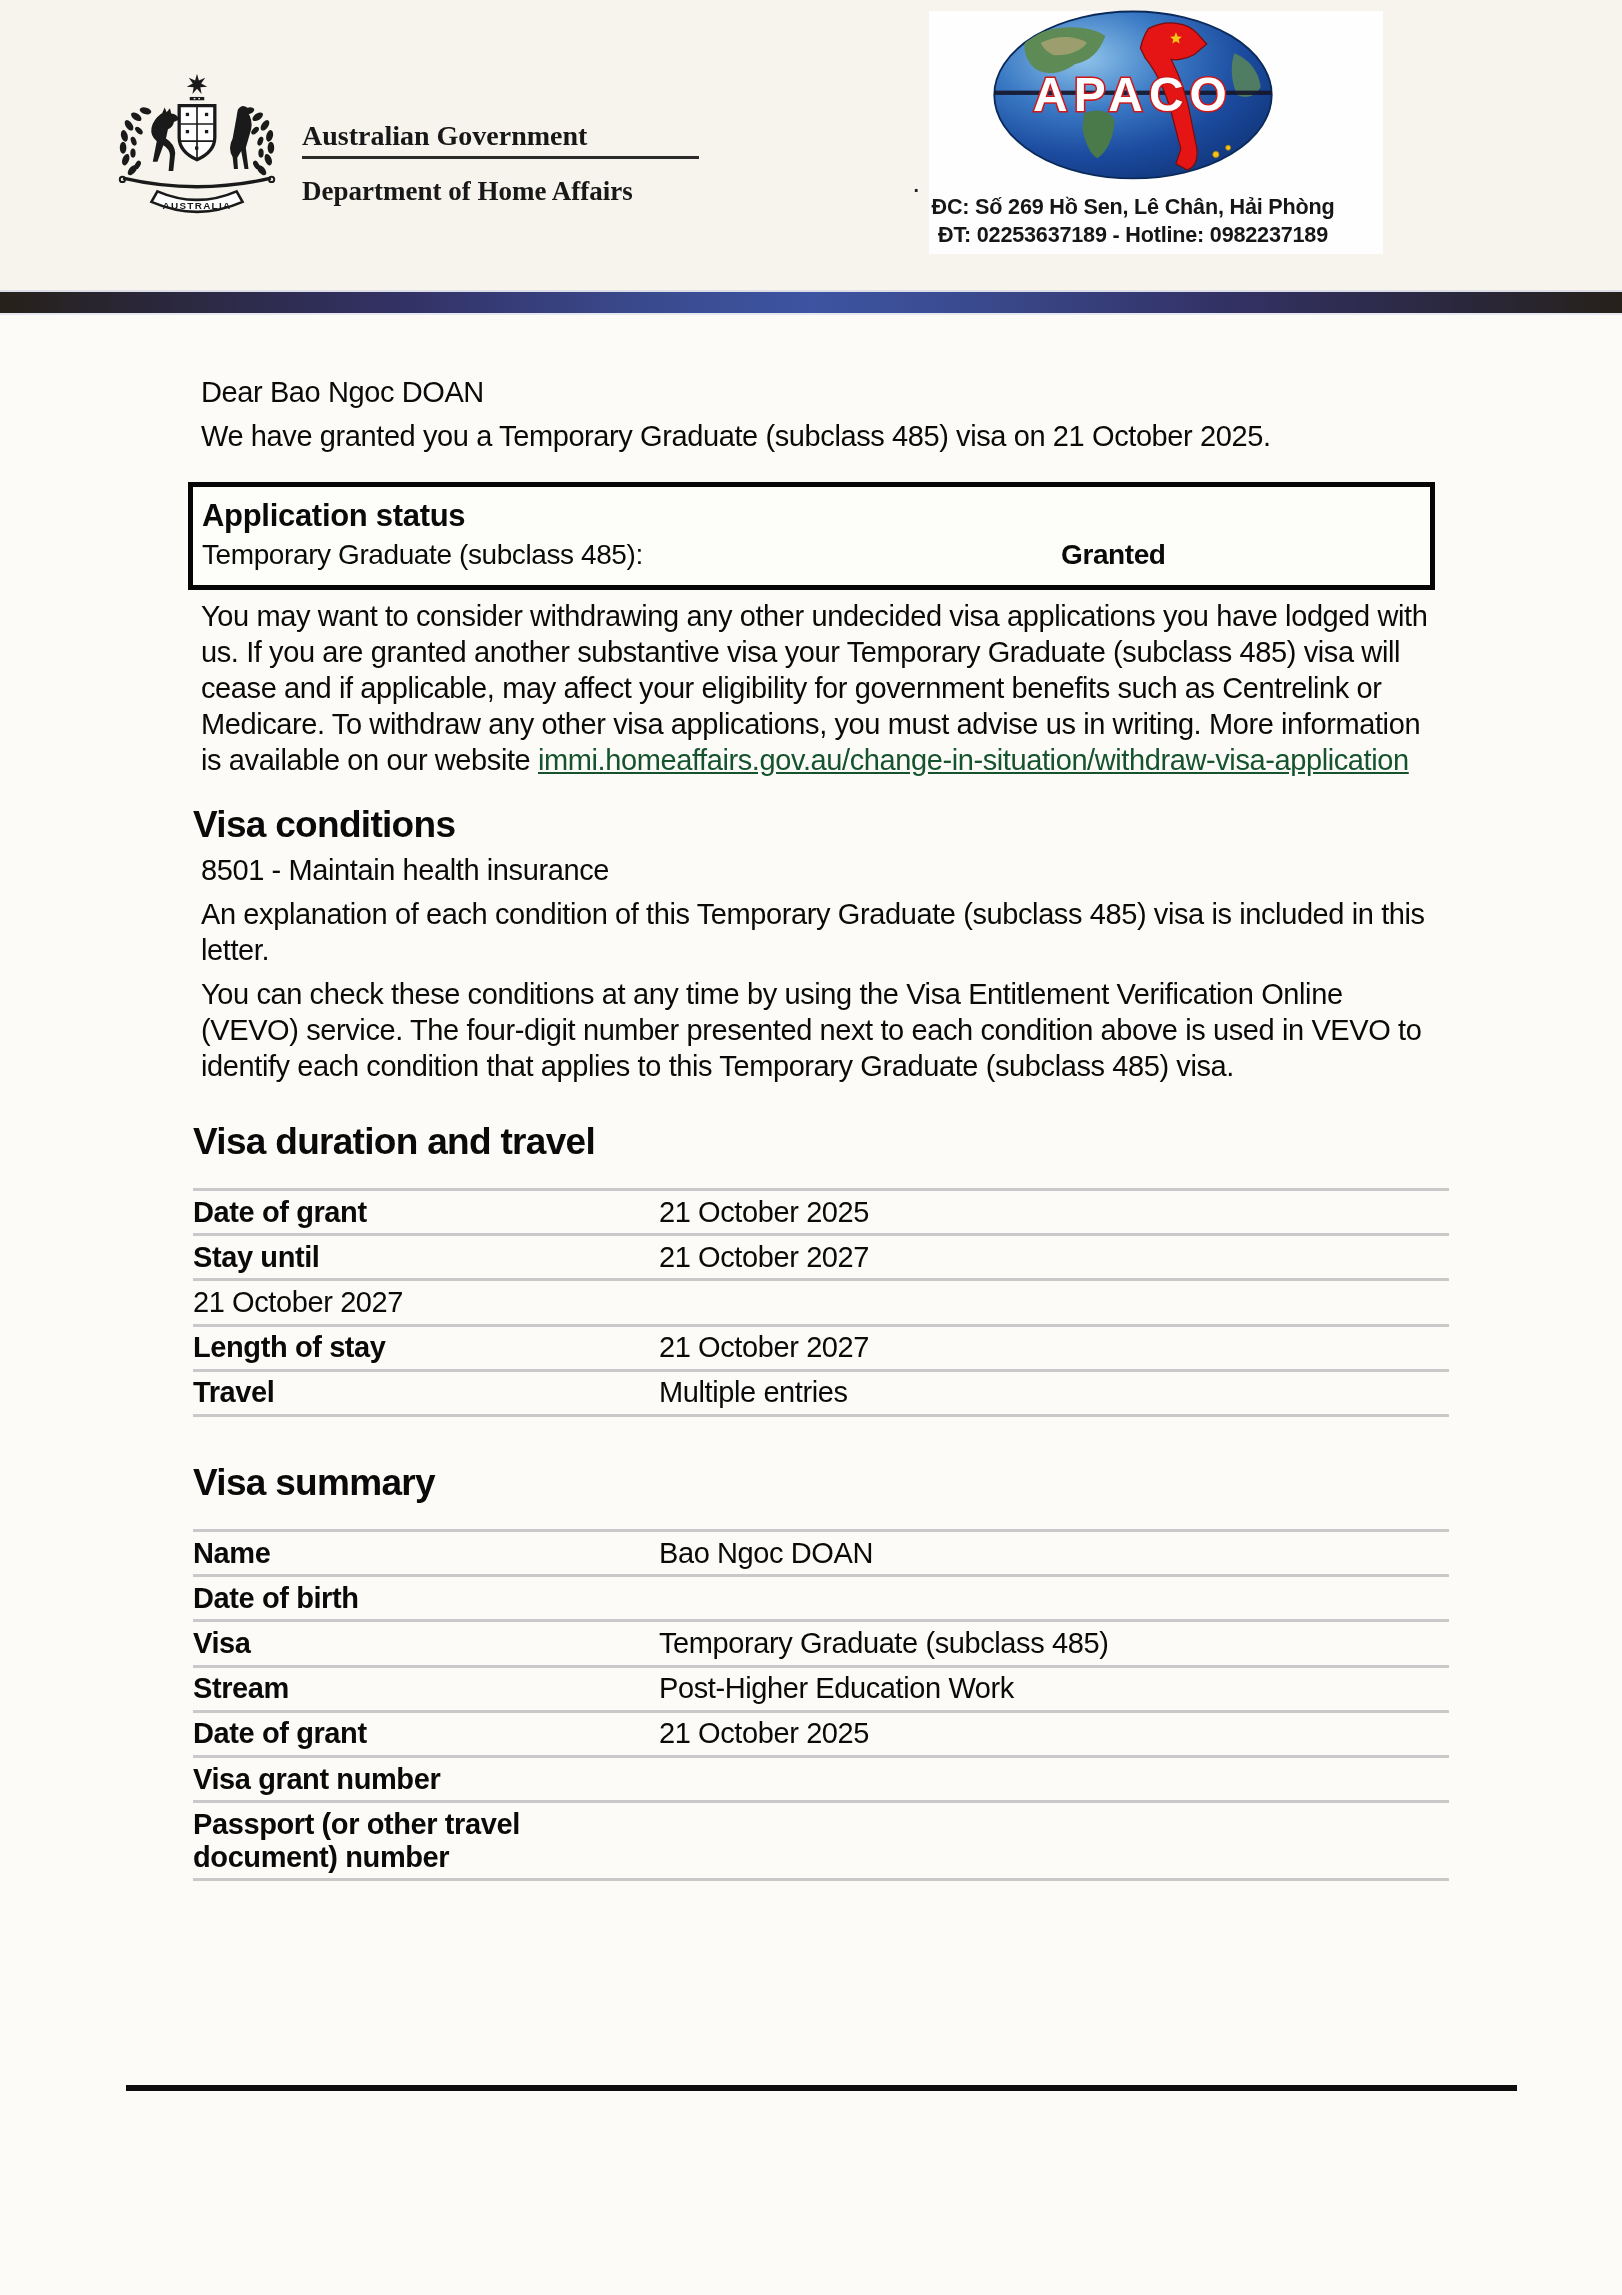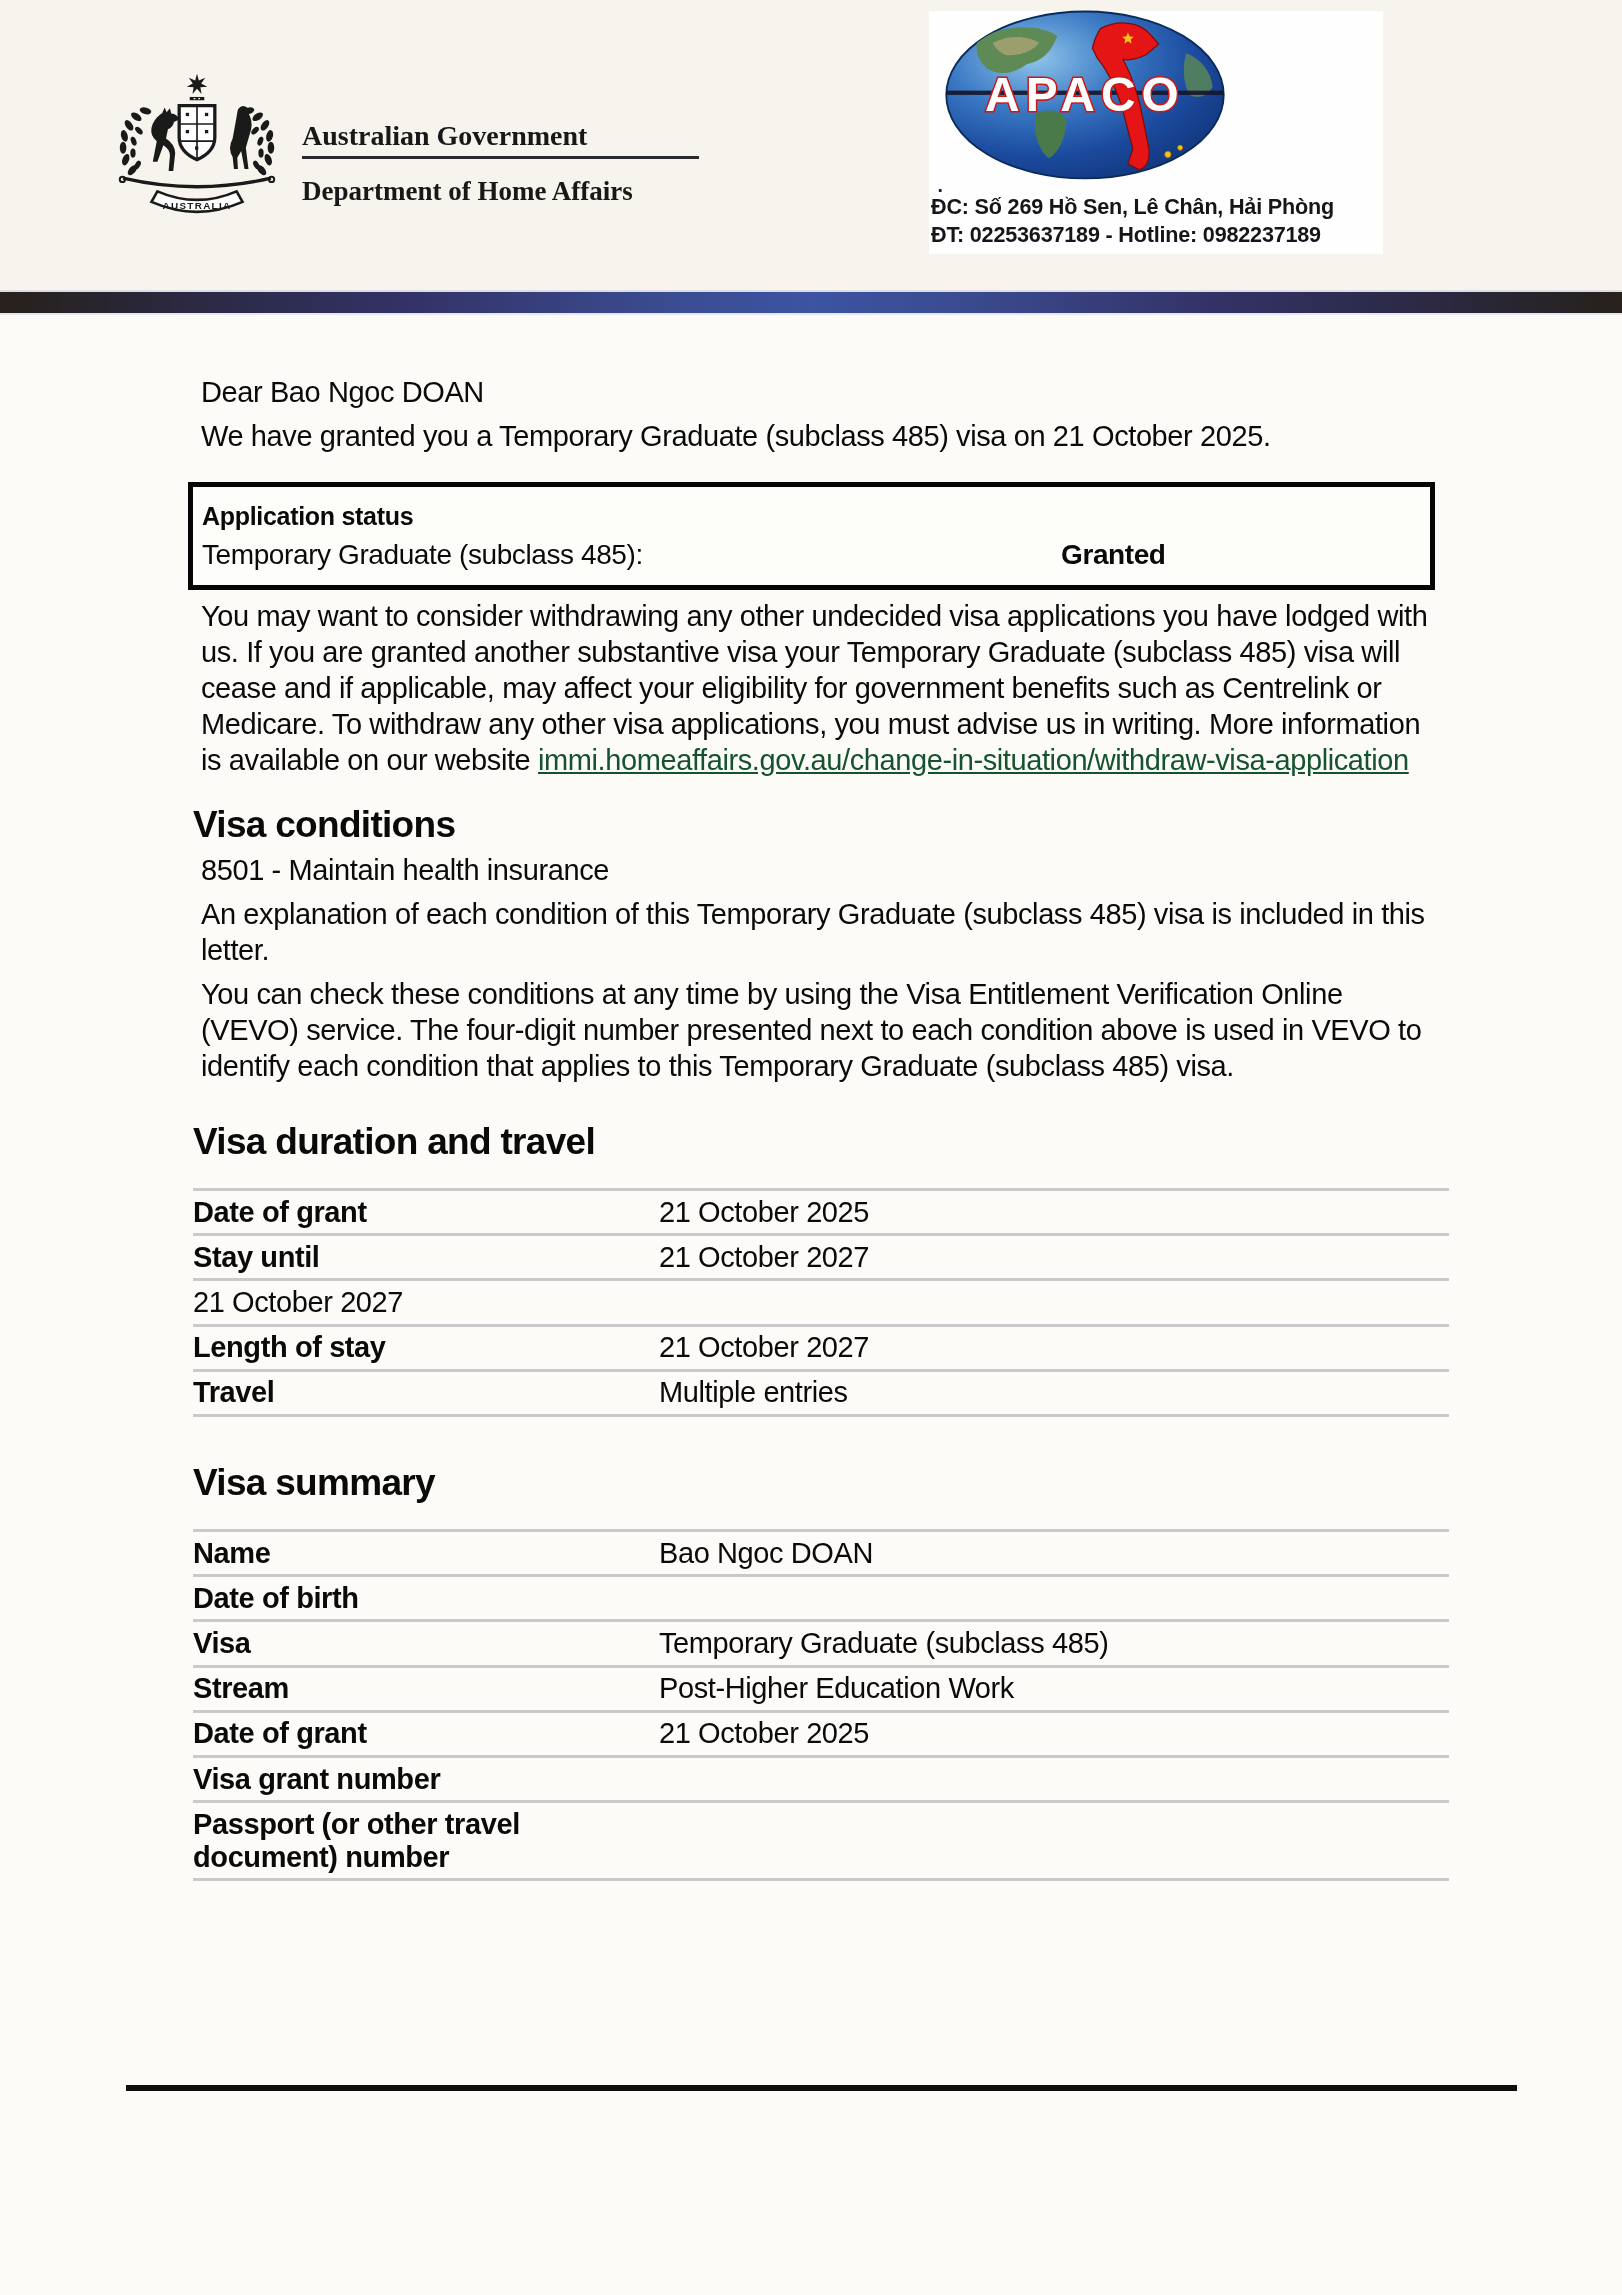--- a/index.html
+++ b/index.html
@@ -7,38 +7,38 @@
         font-family:"Liberation Sans",sans-serif;color:#0a0a0a;}
   .header-band{position:absolute;top:0;left:0;width:1622px;height:290px;background:#f6f4ed;}
   .agency-backing{position:absolute;left:929px;top:10.5px;width:454px;height:243px;background:#fefefe;}
 
   .coat-svg{position:absolute;left:98px;top:72px;width:198px;height:143px;}
   .gov-text{position:absolute;left:302px;top:120px;width:432px;}
   .gov-title{font-family:"Liberation Serif",serif;font-weight:bold;font-size:28px;line-height:31px;color:#181818;}
   .gov-rule{width:397px;height:3.3px;background:#2b2b2b;margin-top:4.6px;}
   .gov-dept{font-family:"Liberation Serif",serif;font-weight:bold;font-size:27px;line-height:35px;color:#181818;margin-top:15px;}
 
-  .agency-block{position:absolute;left:931px;top:9.2px;width:452px;}
+  .agency-block{position:absolute;left:907px;top:9.2px;width:452px;text-align:center;}
   .apaco-svg{width:308px;height:178px;display:inline-block;}
   .agency-mark{position:absolute;left:6.5px;top:165px;font-size:19.6px;font-weight:bold;color:#222;}
   .agency-address,.agency-phone{font-weight:bold;font-size:21.6px;line-height:27.5px;color:#161616;letter-spacing:-0.2px;}
   .agency-address{margin-top:3.9px;}
 
   .header-bar{position:absolute;top:290px;left:0;width:1622px;height:21px;
     border-top:2px solid #dcdde6;border-bottom:2px solid #e5e7f1;
     background:linear-gradient(90deg,#262119 0%,#2b2840 11%,#333266 25%,#3a4a8e 40%,#3d54a2 50%,#3a4a8e 60%,#333266 75%,#2b2840 89%,#262119 100%);}
 
   .letter{position:absolute;left:193px;top:366px;width:1256px;font-size:29px;line-height:36px;letter-spacing:-0.4px;}
   .letter p{margin:8px;}
   .salutation{margin-top:19.6px;}
   .intro{margin-top:36px;}
 
   .status-box{margin-top:28px;margin-left:-5.2px;width:1247px;box-sizing:border-box;
     border:5.9px solid #060606;padding:9.8px 13px 11.8px 9.2px;background:#fdfdfa;}
-  .status-heading{font-weight:bold;font-size:25px;line-height:38px;letter-spacing:-0.3px;}
+  .status-heading{font-weight:bold;font-size:31px;line-height:38px;letter-spacing:-0.3px;}
   .status-row{position:relative;margin-top:1px;font-size:28px;line-height:37px;}
   .status-value{position:absolute;left:859px;top:0;font-weight:bold;}
 
   .withdraw{margin-top:39px;}
   .doc-link{color:#14532d;text-decoration:underline;overflow-wrap:anywhere;cursor:pointer;}
 
   .h2{margin:0;font-weight:bold;font-size:37px;line-height:39px;letter-spacing:-0.7px;}
   .h-conditions{margin-top:27.5px;}
   .condition{margin-top:9.2px;}
   .explanation{margin-top:36px;}

